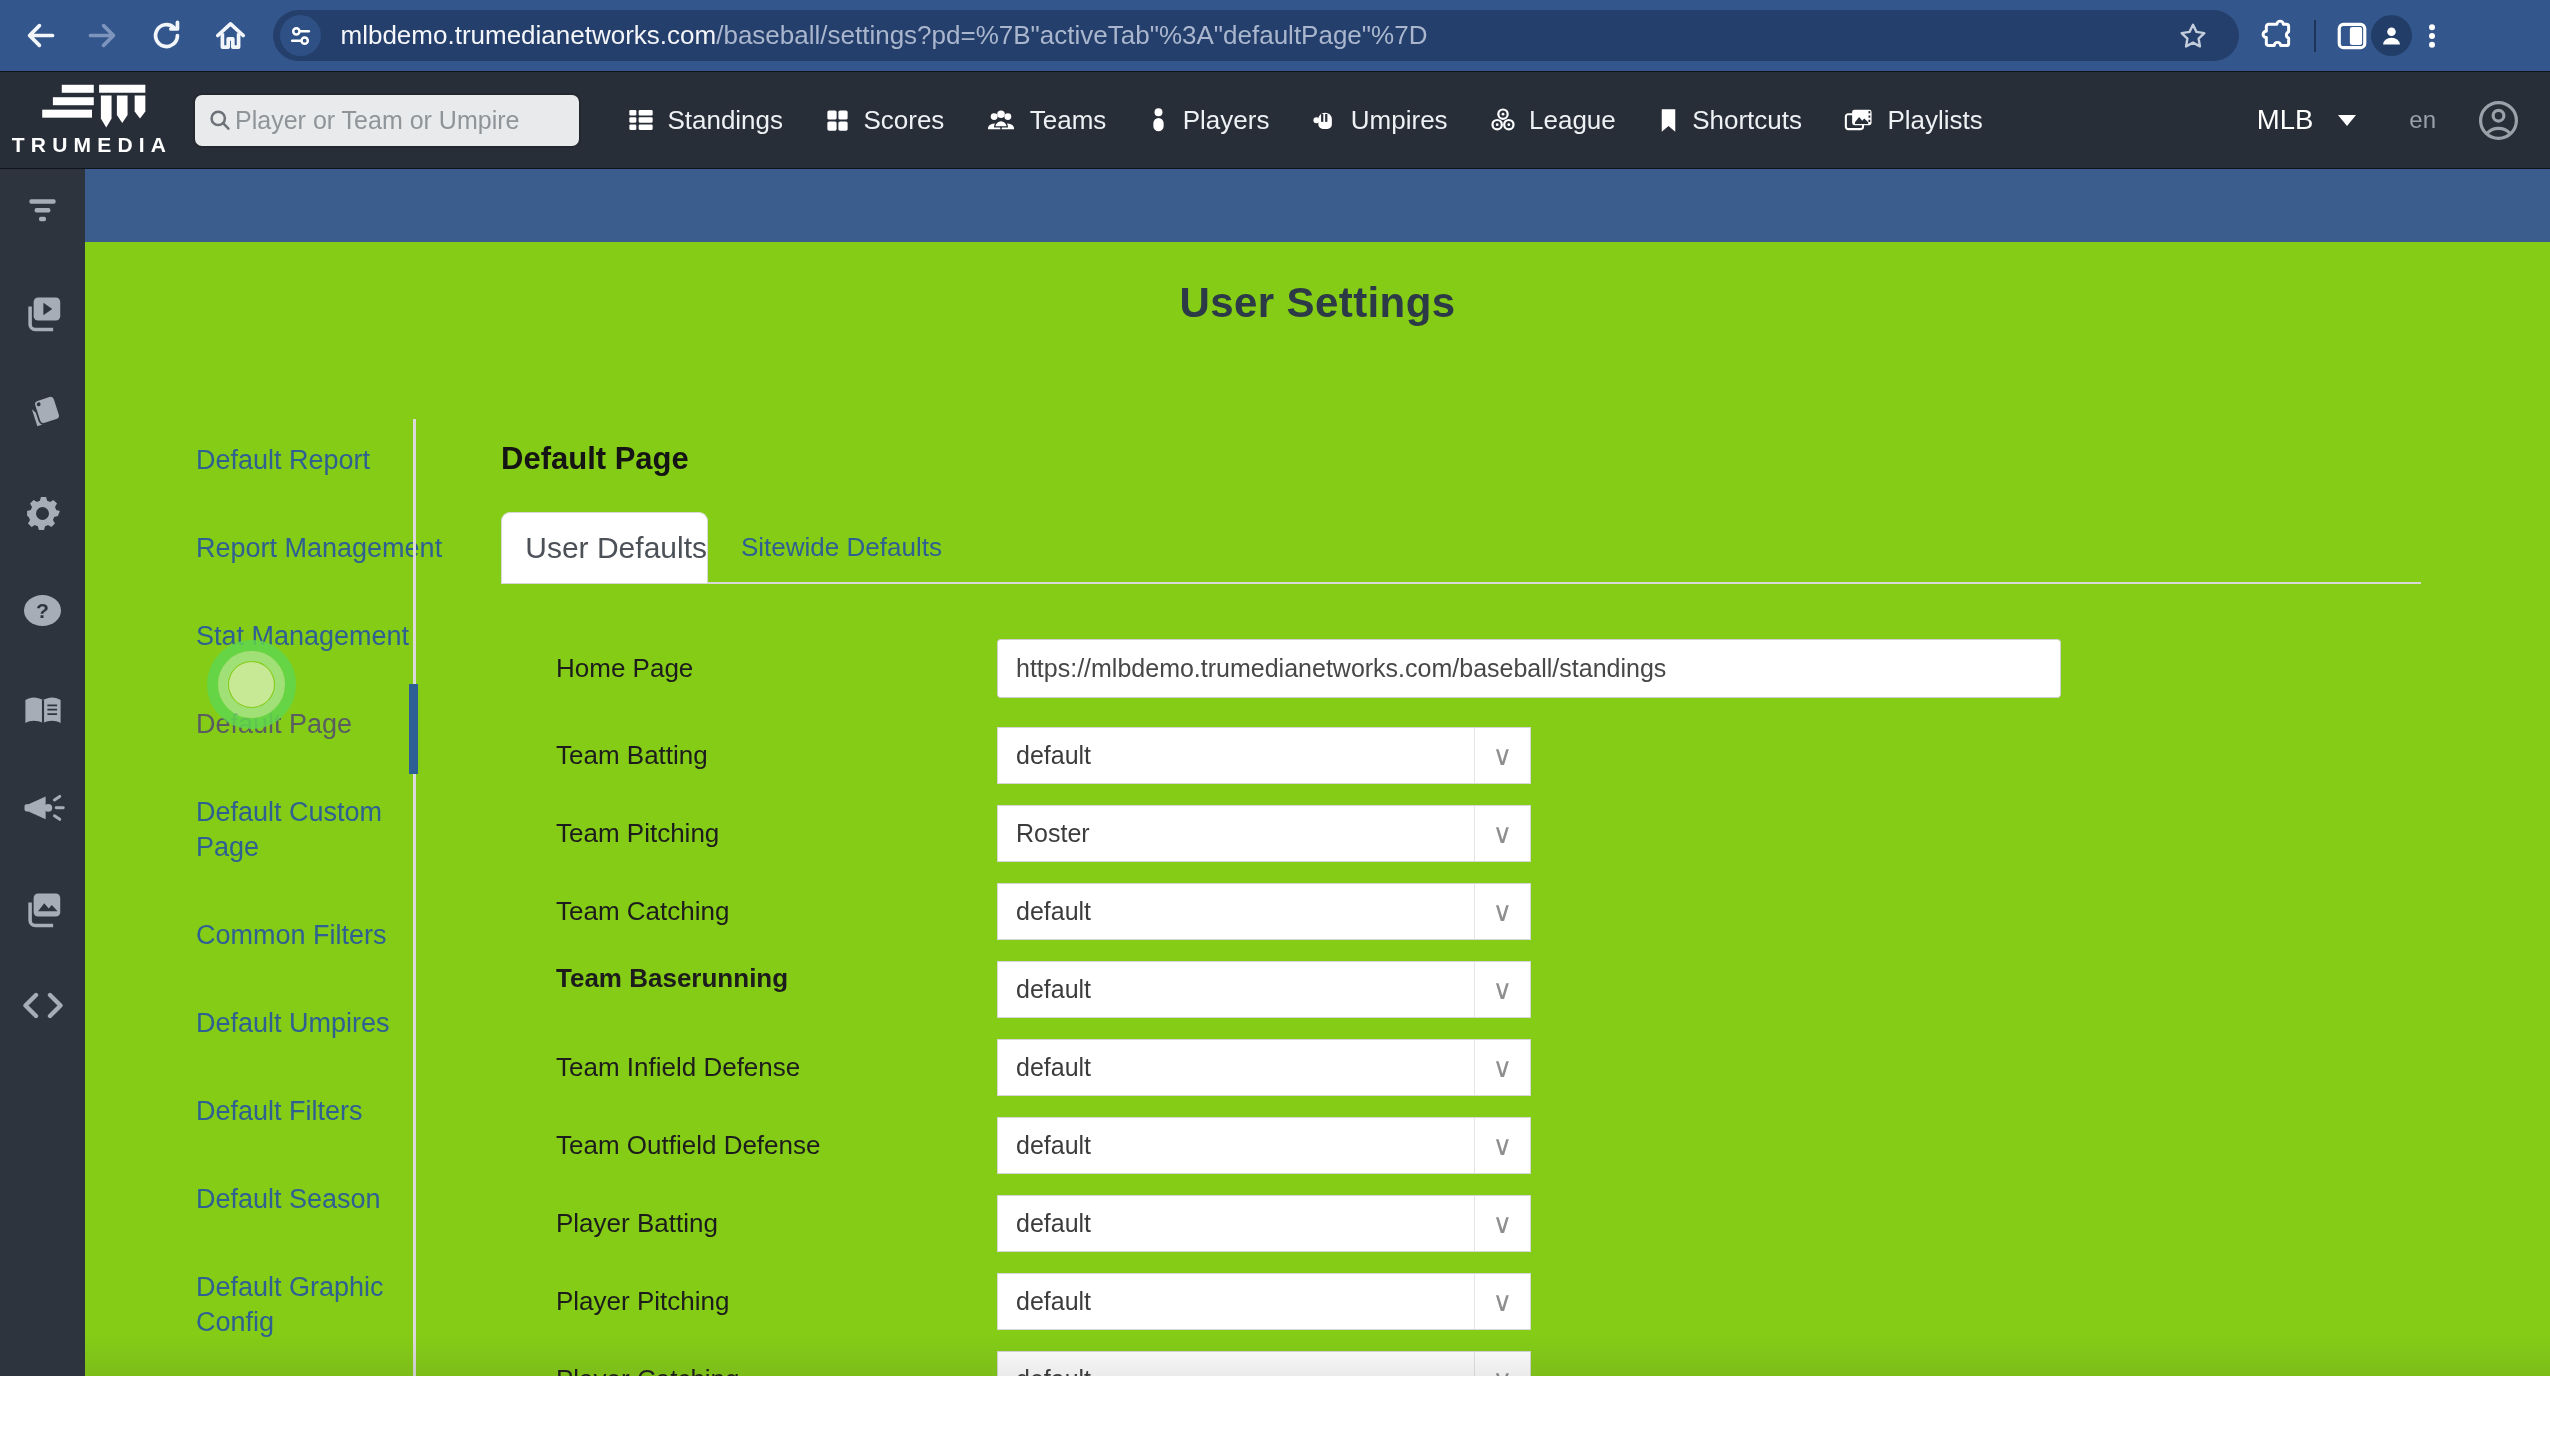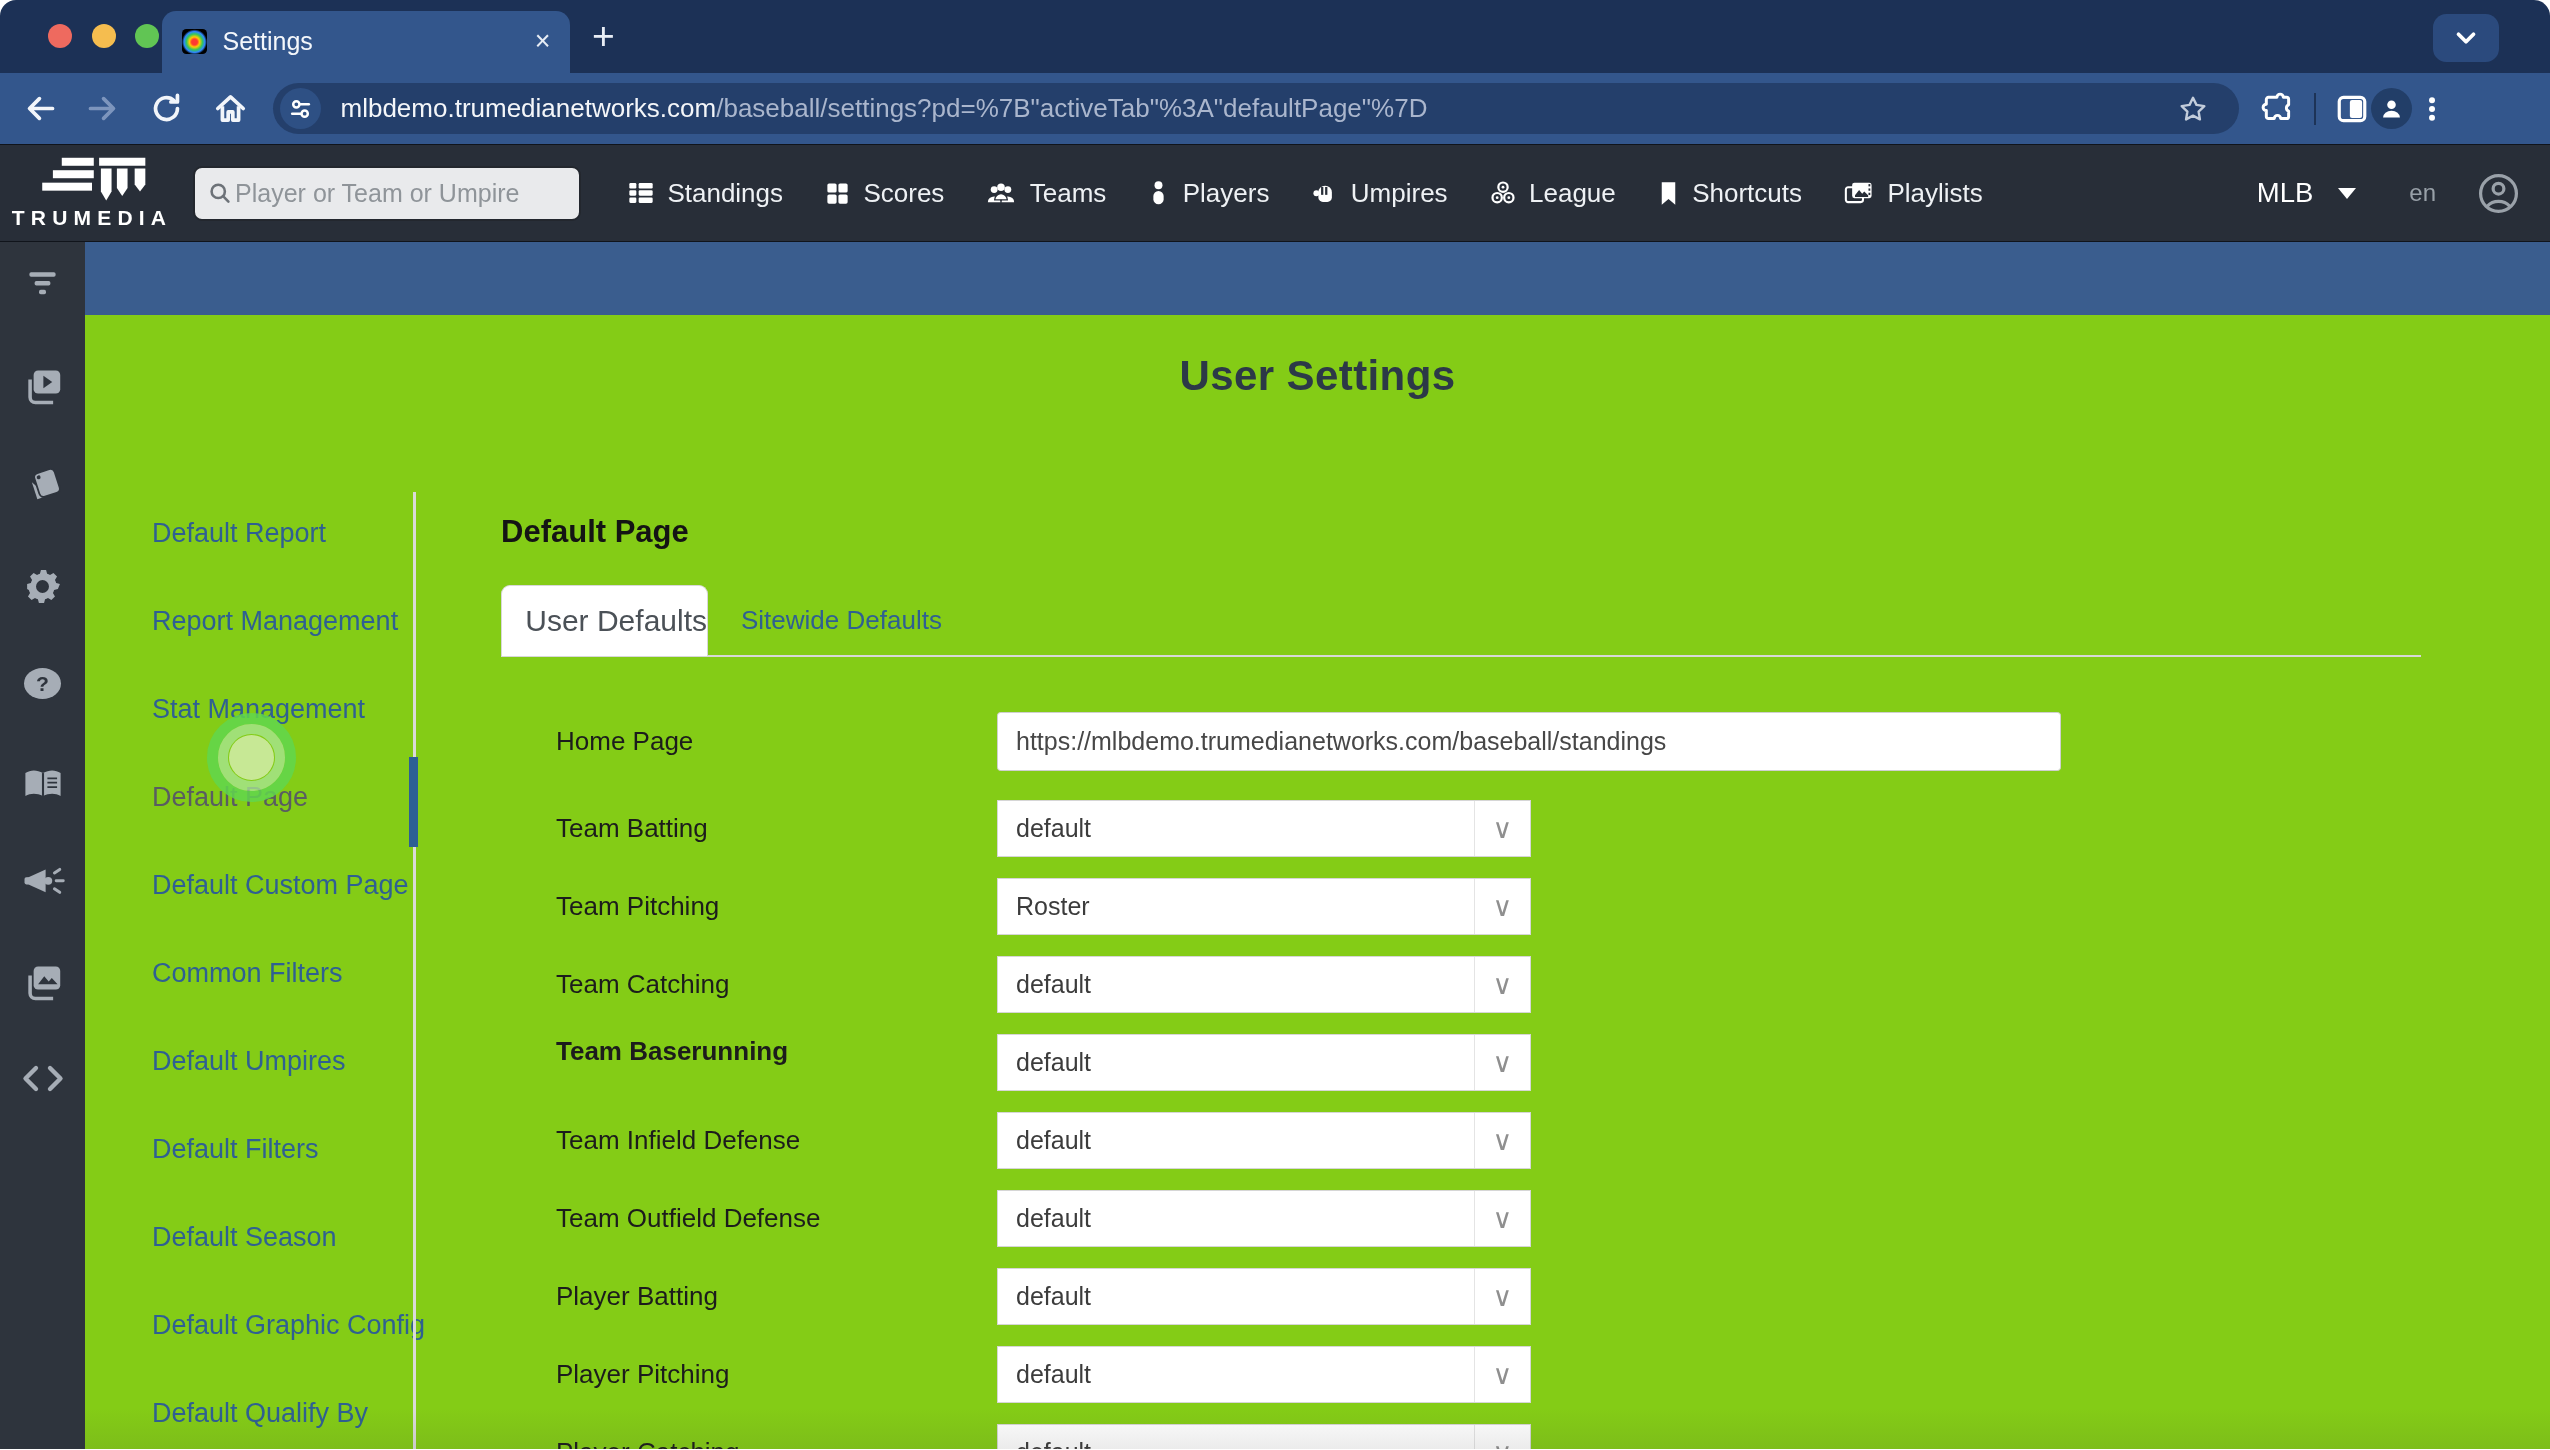--- a/index.html
+++ b/index.html
@@ -59,21 +59,21 @@
   .side{position:relative;width:85px;background:#2e343d;flex:0 0 auto;}
   .side .sicon{position:absolute;left:0;width:85px;display:flex;align-items:center;justify-content:center;color:#a6adb6;}
   .main{flex:1;display:flex;flex-direction:column;min-width:0;}
   .band{height:73px;background:#3a5d8e;}
   .content{position:relative;flex:1;background:#84cc16;overflow:hidden;}
 
   .pgtitle{position:absolute;left:0;right:0;top:37px;text-align:center;color:#2c3947;
            font-size:42px;font-weight:600;letter-spacing:0.4px;}
 
   .menu{position:absolute;left:67px;top:201px;width:293px;}
-  .menu-item{color:#2f6092;font-size:27px;line-height:35px;margin-bottom:53px;cursor:pointer;}
+  .menu-item{color:#2f6092;font-size:27px;line-height:35px;margin-bottom:53px;cursor:pointer;margin-left:44px;}
   .menu-item.active{color:#595d62;}
   .menu-divider{position:absolute;left:328px;top:177px;bottom:0;width:2.7px;background:#dadada;}
   .menu-active-bar{position:absolute;left:324px;top:442px;width:9px;height:90px;background:#2d5f94;}
 
   .click-ring{position:absolute;left:122px;top:398px;width:89px;height:89px;border-radius:50%;
               border:11.5px solid rgba(96,214,78,.85);box-sizing:border-box;background:transparent;pointer-events:none;}
   .click-ring::before{content:"";position:absolute;inset:0;border-radius:50%;
               border:10.6px solid rgba(170,231,152,.75);}
   .click-ring::after{content:"";position:absolute;inset:10.6px;border-radius:50%;background:rgba(255,255,255,.55);}
 
@@ -95,40 +95,20 @@
   .selectbox .chev{width:55px;border-left:1.8px solid #e4e4e4;display:flex;align-items:center;justify-content:center;
              color:#8f8f8f;font-size:27px;}
   .bottom-fade{position:absolute;left:0;right:0;bottom:0;height:41px;
              background:linear-gradient(to top,rgba(60,60,60,.10),rgba(0,0,0,0));pointer-events:none;}
 </style>
 </head>
 <body>
 
 <div class="page">
 
-  <div class="tabstrip">
-    <div class="lights">
-      <span class="light r"></span>
-      <span class="light y"></span>
-      <span class="light g"></span>
-    </div>
-    <div class="tab">
-      <span class="favicon">
-          <i></i>
-        </span>
-      <span class="tab-title">Settings</span>
-      <span class="tab-close">×</span>
-    </div>
-    <div class="newtab">+</div>
-    <div class="tabsearch">
-      <svg width="30" height="30" viewBox="0 0 24 24">
-        <path d="M6 9l6 6 6-6" fill="none" stroke="#fff" stroke-width="3" stroke-linecap="round" stroke-linejoin="round"></path>
-      </svg>
-    </div>
-  </div>
 
   <div class="toolbar">
     <div class="tbicon tb-back">
       <svg width="35" height="35" viewBox="0 0 32 32">
           <path d="M27 16H7 M15 7l-9 9 9 9" fill="none" stroke="#f2f5fa" stroke-width="3.4" stroke-linecap="round" stroke-linejoin="round"></path>
         </svg>
     </div>
     <div class="tbicon tb-fwd">
       <svg width="35" height="35" viewBox="0 0 32 32">
           <path d="M5 16h20 M17 7l9 9-9 9" fill="none" stroke="#7d95bd" stroke-width="3.4" stroke-linecap="round" stroke-linejoin="round"></path>

